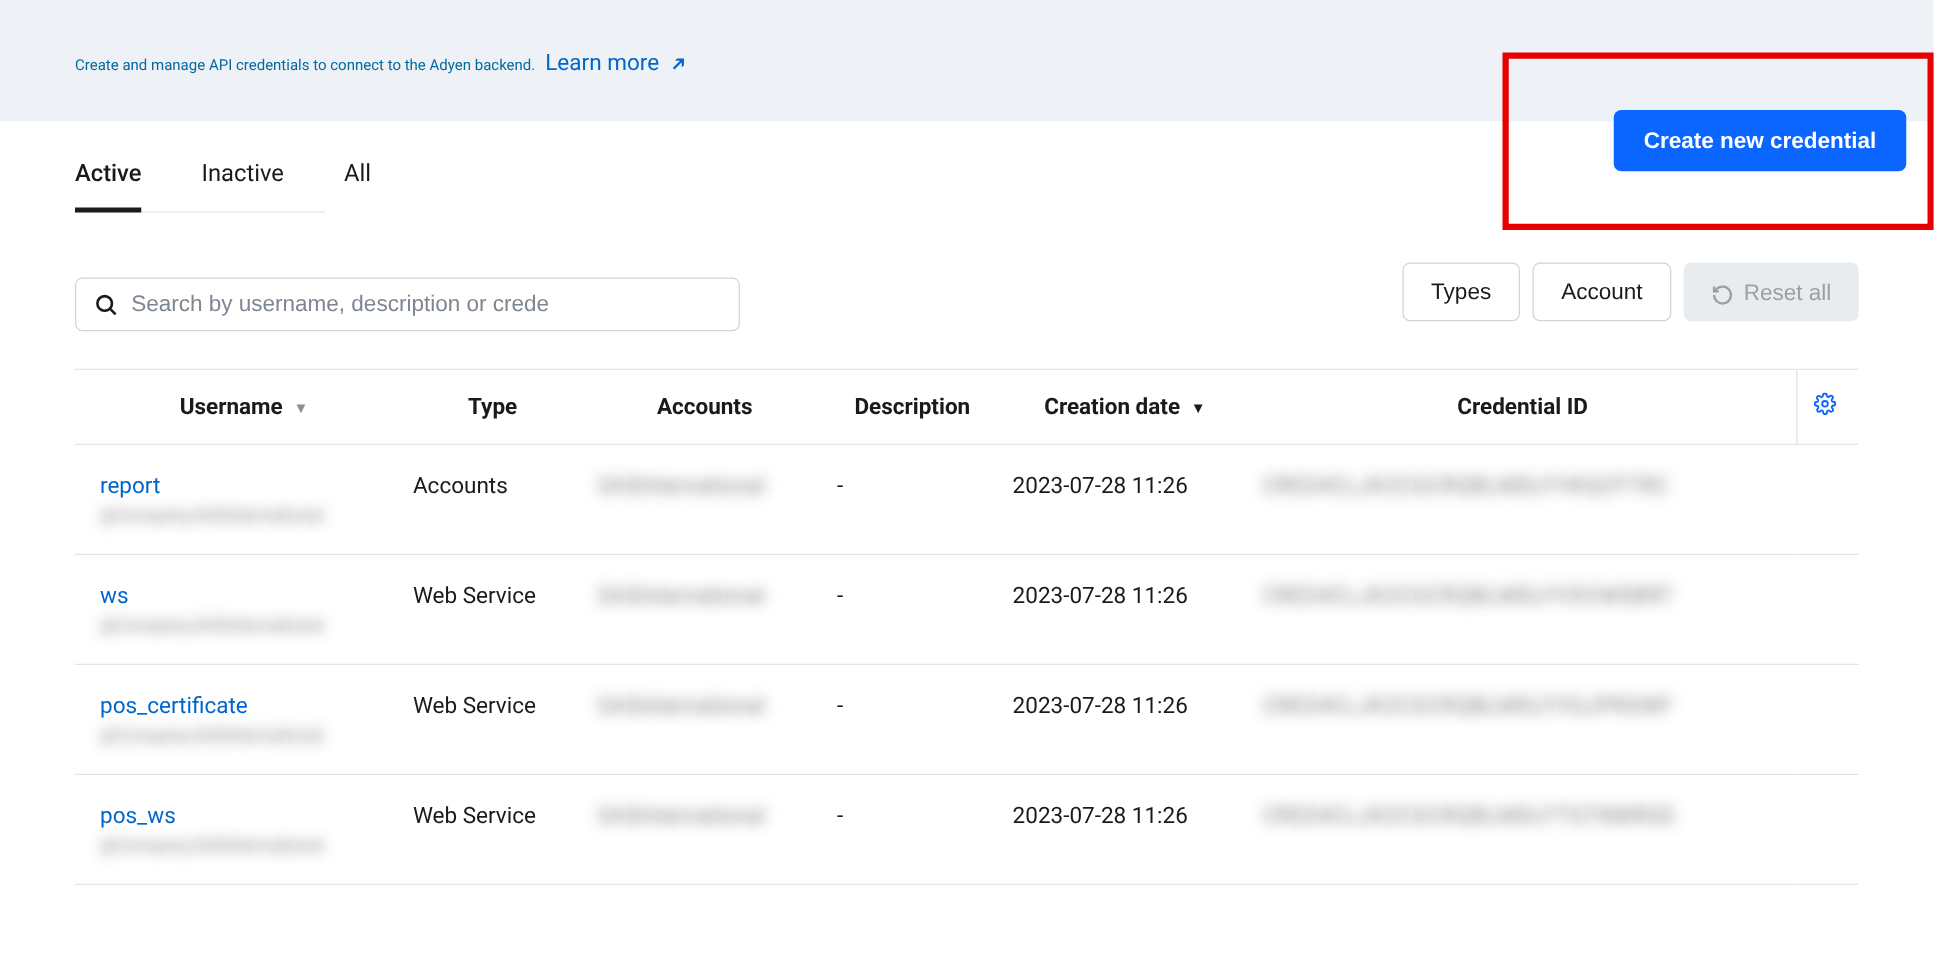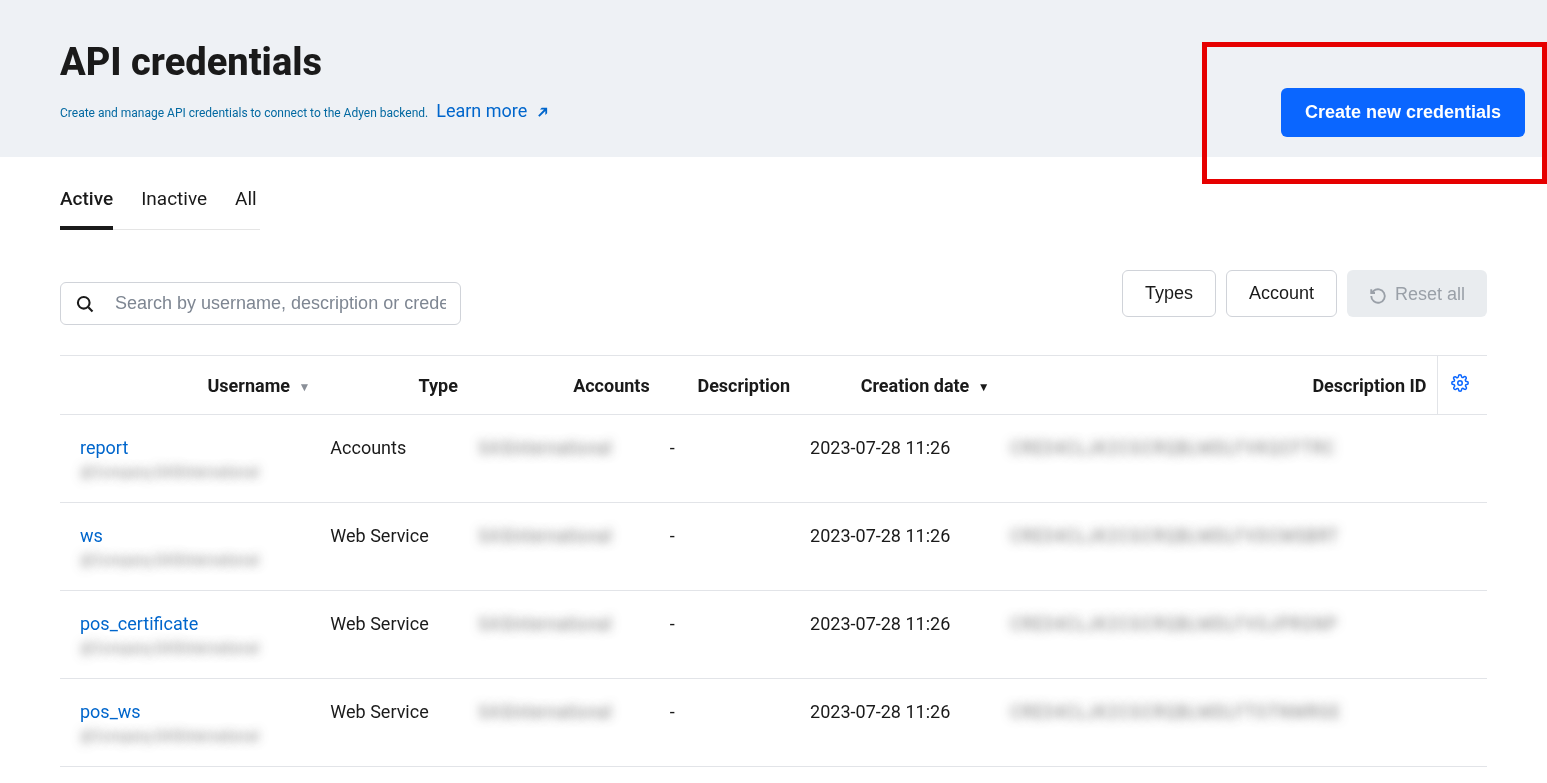--- a/index.html
+++ b/index.html
@@ -57,21 +57,21 @@
     font-size: 18px;
     font-weight: 700;
     padding: 14px 24px;
     cursor: pointer;
   }
   .content {
     padding: 0 60px;
   }
   .tabs {
     display: flex;
-    gap: 28px;
+    gap: 48px;
     border-bottom: 1px solid #e5e5e5;
     padding-top: 30px;
     width: 200px;
   }
   .tab {
     font-size: 19px;
     color: #1a1a1a;
     padding-bottom: 16px;
     cursor: pointer;
     font-weight: 400;
@@ -90,22 +90,22 @@
     align-items: center;
     margin-top: 32px;
     margin-bottom: 30px;
   }
   .search-box {
     display: flex;
     align-items: center;
     border: 1px solid #d0d3d9;
     border-radius: 6px;
     padding: 10px 14px;
-    width: 401px;
-    gap: 20px;
+    width: 532px;
+    gap: 10px;
     margin-top: 20px;
   }
   .search-box input {
     border: none;
     outline: none;
     font-size: 18px;
     flex: 1;
     color: #1a1a1a;
     background: transparent;
   }
@@ -143,21 +143,21 @@
   .reset-icon {
     display: inline-block;
     width: 18px;
     height: 18px;
   }
   table {
     width: 100%;
     border-collapse: collapse;
   }
   thead th {
-    text-align: right;
+    text-align: center;
     font-size: 18px;
     font-weight: 700;
     color: #1a1a1a;
     padding: 18px 10px;
     border-top: 1px solid #e2e4e8;
     border-bottom: 1px solid #e2e4e8;
   }
   thead th:first-child {
     padding-left: 20px;
   }
@@ -207,29 +207,28 @@
     width: 18px; height: 18px;
     stroke: #0a66ff;
     fill: none;
     stroke-width: 2;
   }
 </style>
 </head>
 <body>
 
 <div class="header-band">
-  <h1 class="page-title">API credentials</h1>
   <div>
     <span class="page-subtitle">Create and manage API credentials to connect to the Adyen backend.</span>
     <a href="#" class="learn-link">
       <span>Learn more</span>
       <span class="ext-arrow">➔</span>
     </a>
   </div>
-  <button class="create-btn">Create new credentials</button>
+  <button class="create-btn">Create new credential</button>
   <div class="highlight-box"></div>
 </div>
 
 <div class="content">
   <div class="tabs">
     <div class="tab active">Active</div>
     <div class="tab inactive">Inactive</div>
     <div class="tab inactive">All</div>
   </div>
 
@@ -261,21 +260,21 @@
           <span>Username</span>
           <span class="sort-caret">▼</span>
         </th>
         <th>Type</th>
         <th>Accounts</th>
         <th>Description</th>
         <th>
           <span>Creation date</span>
           <span class="sort-caret active">▼</span>
         </th>
-        <th>Description ID</th>
+        <th>Credential ID</th>
         <th class="settings-col">
           <svg class="gear-svg" viewBox="0 0 24 24">
             <circle cx="12" cy="12" r="3"></circle>
             <path d="M19.4 15a1.7 1.7 0 0 0 .3 1.8l.1.1a2 2 0 1 1-2.8 2.8l-.1-.1a1.7 1.7 0 0 0-1.8-.3 1.7 1.7 0 0 0-1 1.5V21a2 2 0 1 1-4 0v-.1a1.7 1.7 0 0 0-1-1.5 1.7 1.7 0 0 0-1.8.3l-.1.1a2 2 0 1 1-2.8-2.8l.1-.1a1.7 1.7 0 0 0 .3-1.8 1.7 1.7 0 0 0-1.5-1H3a2 2 0 1 1 0-4h.1a1.7 1.7 0 0 0 1.5-1 1.7 1.7 0 0 0-.3-1.8l-.1-.1a2 2 0 1 1 2.8-2.8l.1.1a1.7 1.7 0 0 0 1.8.3 1.7 1.7 0 0 0 1-1.5V3a2 2 0 1 1 4 0v.1a1.7 1.7 0 0 0 1 1.5 1.7 1.7 0 0 0 1.8-.3l.1-.1a2 2 0 1 1 2.8 2.8l-.1.1a1.7 1.7 0 0 0-.3 1.8 1.7 1.7 0 0 0 1.5 1H21a2 2 0 1 1 0 4h-.1a1.7 1.7 0 0 0-1.5 1z"></path>
           </svg>
         </th>
       </tr>
     </thead>
     <tbody id="tbody">
     <tr>

